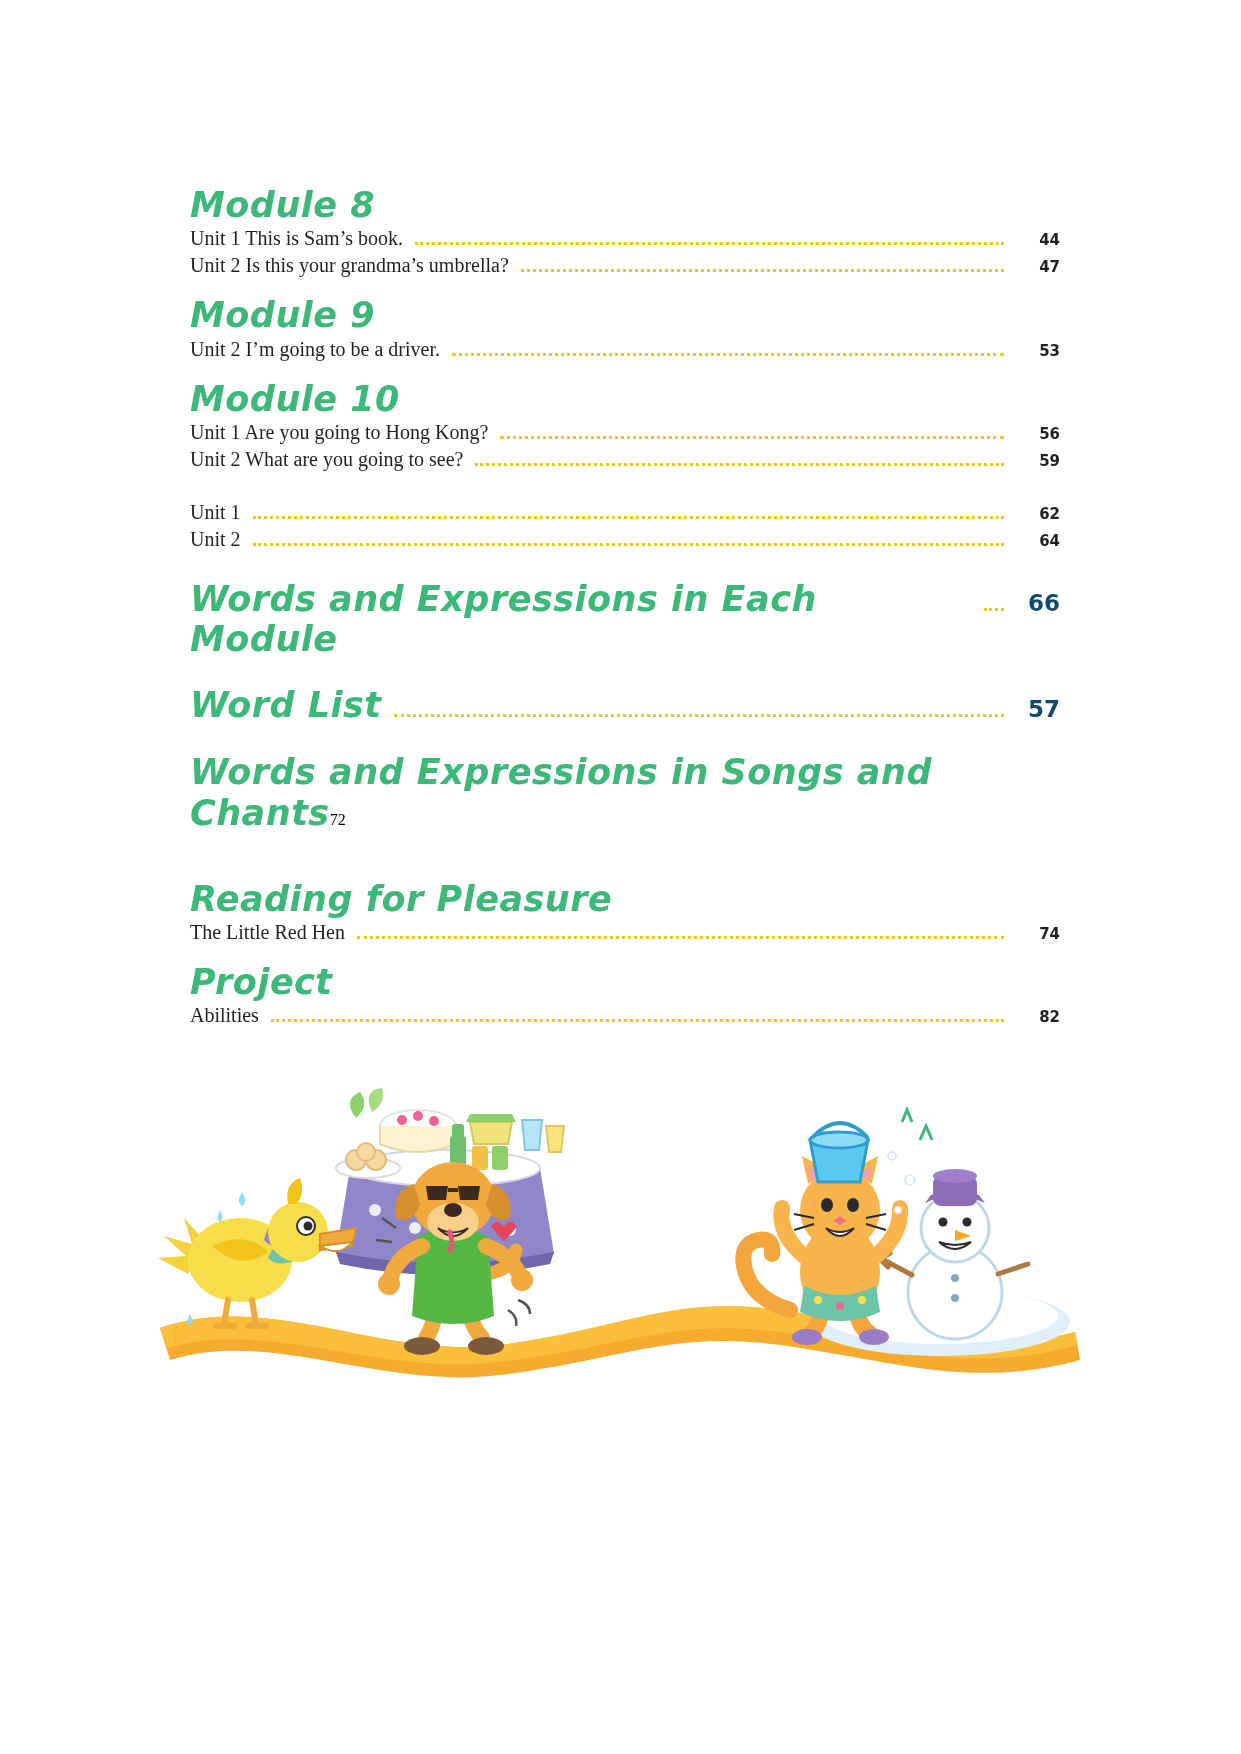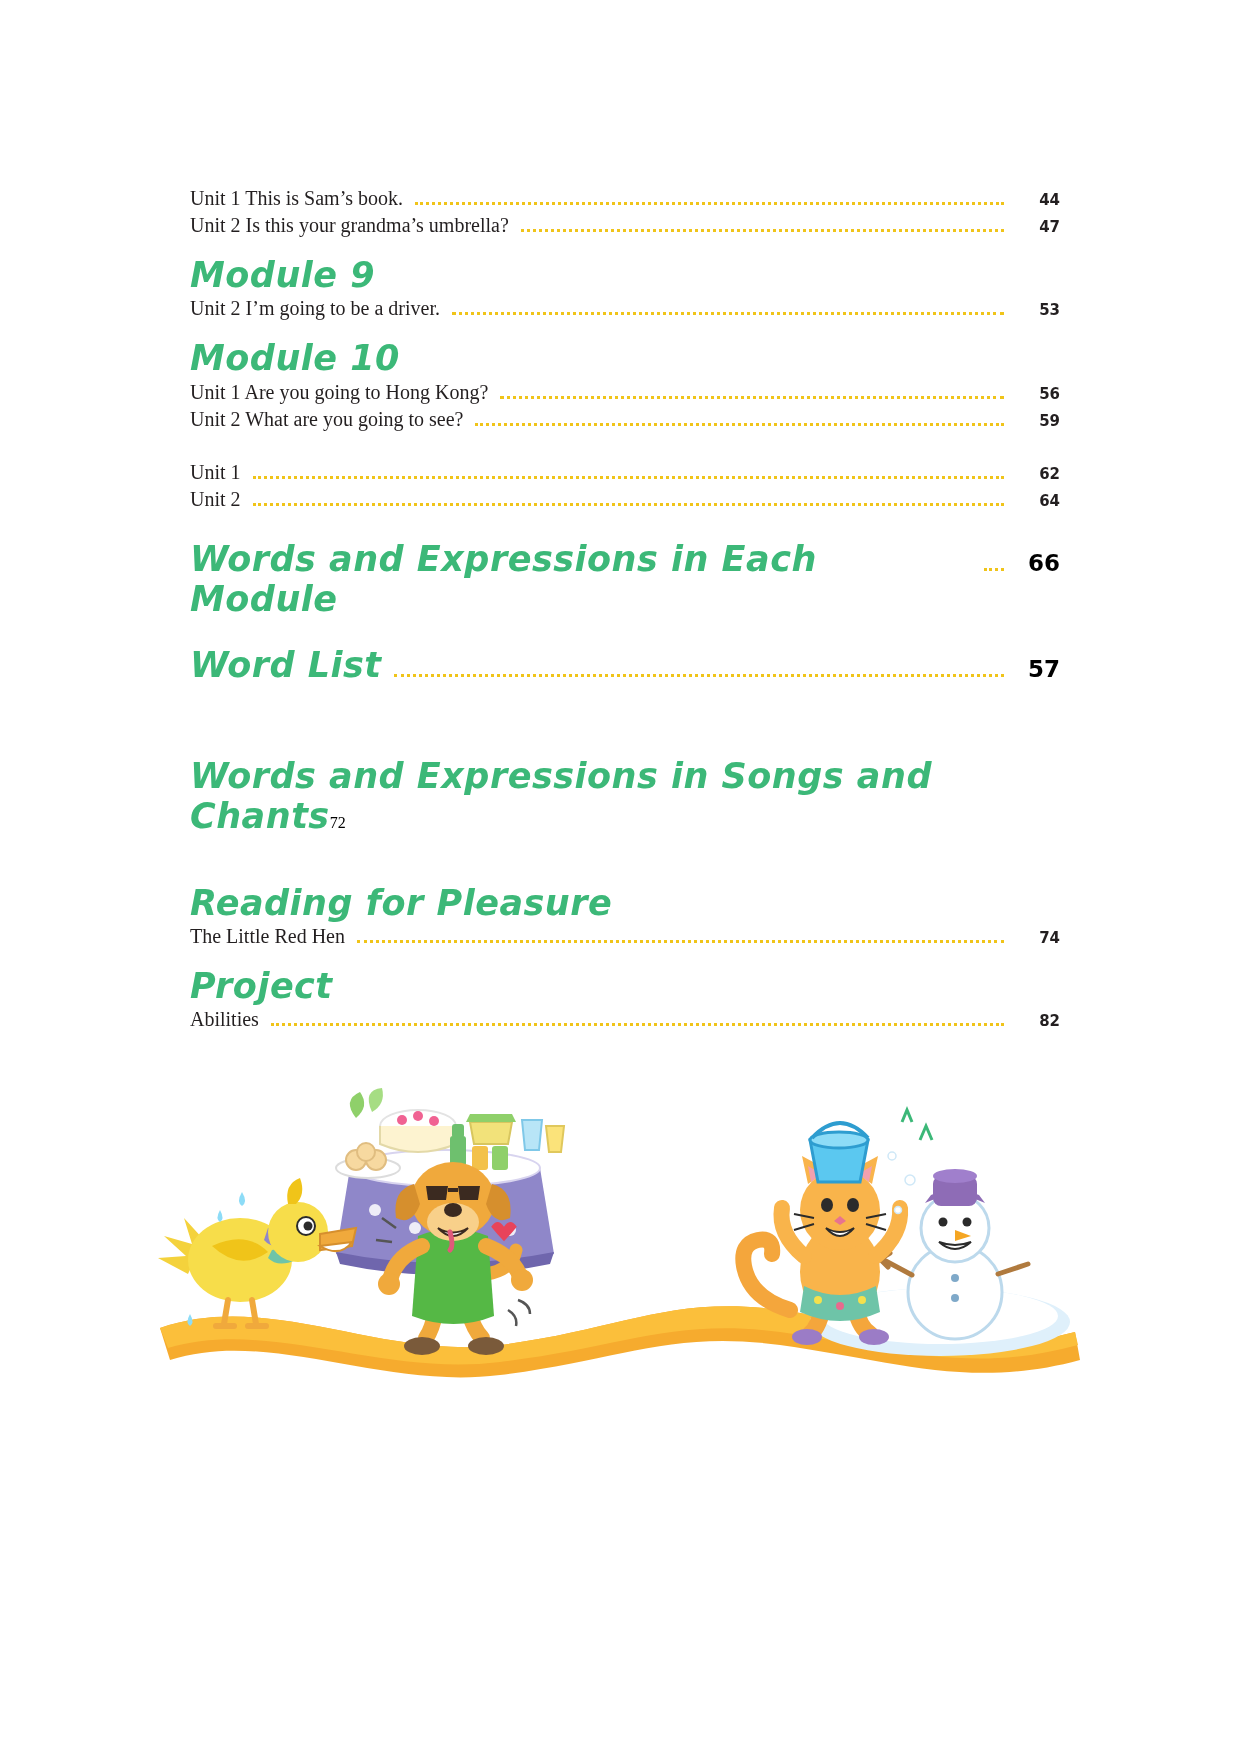--- a/index.html
+++ b/index.html
@@ -56,21 +56,21 @@
     border-bottom: 3px dotted #f0c419;
     margin: 0 10px 9px 12px;
     min-width: 20px;
     height: 0;
   }
 
   .head-row .pageno {
     font-family: "DejaVu Sans", sans-serif;
     font-weight: bold;
     font-size: 23px;
-    color: #000000;
+    color: #0c4a6e;
     width: 46px;
     text-align: right;
     flex: 0 0 auto;
   }
 
   .unit-row {
     display: flex;
     align-items: baseline;
     width: 100%;
     margin-top: 2px;
@@ -103,21 +103,20 @@
   }
 
   .spacer-sm { height: 10px; }
   .spacer-md { height: 20px; }
 
   .head-wrap-2 {
     display: block;
   }
   .head-wrap-2 .line1 {
     display: block;
-    margin-top: 44px;
   }
   .head-wrap-2 .line2row {
     display: flex;
     align-items: baseline;
     width: 100%;
   }
 
   
   #art {
     position: absolute;
@@ -129,20 +128,21 @@
   }
 </style>
 </head>
 <body>
 
 <div id="page">
 
   <div class="toc">
 
     <div class="group">
+      <div class="module-head">Module 8</div>
       <div class="unit-row">
         <span class="unit-label">Unit 1 This is Sam’s book.</span>
         <span class="dots"></span>
         <span class="pageno">44</span>
       </div>
       <div class="unit-row">
         <span class="unit-label">Unit 2 Is this your grandma’s umbrella?</span>
         <span class="dots"></span>
         <span class="pageno">47</span>
       </div>

